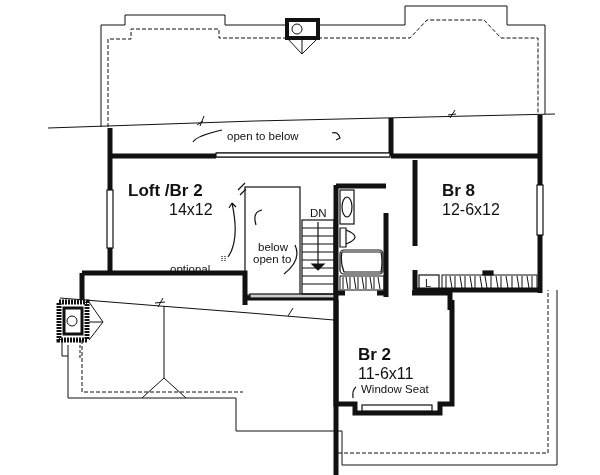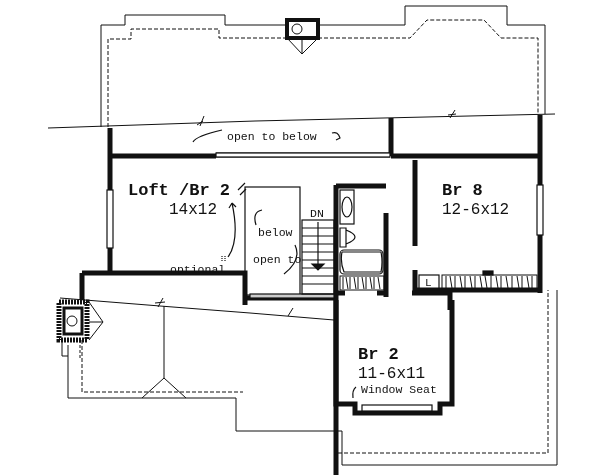--- a/index.html
+++ b/index.html
@@ -1,18 +1,18 @@
 <!DOCTYPE html>
 <html><head>
 <meta charset="utf-8">
 <style>
   html, body { margin: 0; padding: 0; background: #ffffff; }
   body { width: 600px; height: 475px; overflow: hidden; position: relative; }
   #plan { position: absolute; left: 0; top: 0; width: 600px; height: 475px; }
-  .lbl { position: absolute; font-family: Liberation Mono, monospace; color: #111; white-space: nowrap; line-height: 1; }
+  .lbl { position: absolute; font-family: Liberation Sans, sans-serif; color: #111; white-space: nowrap; line-height: 1; }
   .room-name { font-weight: bold; font-size: 17px; }
   .room-dim { font-size: 16px; }
   .note { font-size: 11.5px; }
   .small { font-size: 11px; }
 </style>
 </head>
 <body>
 
 <svg id="plan" viewBox="0 0 600 475" xmlns="http://www.w3.org/2000/svg">
   <g fill="none" stroke="#111" stroke-width="1">
@@ -110,17 +110,17 @@
 
 <div class="lbl room-name" style="left:128px;top:182px;">Loft /Br 2</div>
 <div class="lbl room-dim" style="left:128px;top:202px;margin-left:41px;">14x12</div>
 <div class="lbl room-name" style="left:442px;top:182px;">Br 8</div>
 <div class="lbl room-dim" style="left:442px;top:202px;">12-6x12</div>
 <div class="lbl room-name" style="left:358px;top:346px;">Br 2</div>
 <div class="lbl room-dim" style="left:358px;top:366px;">11-6x11</div>
 
 <div class="lbl note" style="left:227px;top:131px;">open to below</div>
 <div class="lbl note" style="left:253px;top:229px;margin-top:25px;">open to</div>
-<div class="lbl note" style="left:258px;top:227px;">below</div>
+<div class="lbl note" style="left:258px;top:242px;">below</div>
 <div class="lbl note" style="left:310px;top:208px;">DN</div>
 <div class="lbl note" style="left:170px;top:264px;">optional</div>
 <div class="lbl small" style="left:425px;top:278px;">L</div>
 <div class="lbl note" style="left:361px;top:384px;">Window Seat</div>
 
 </body></html>

